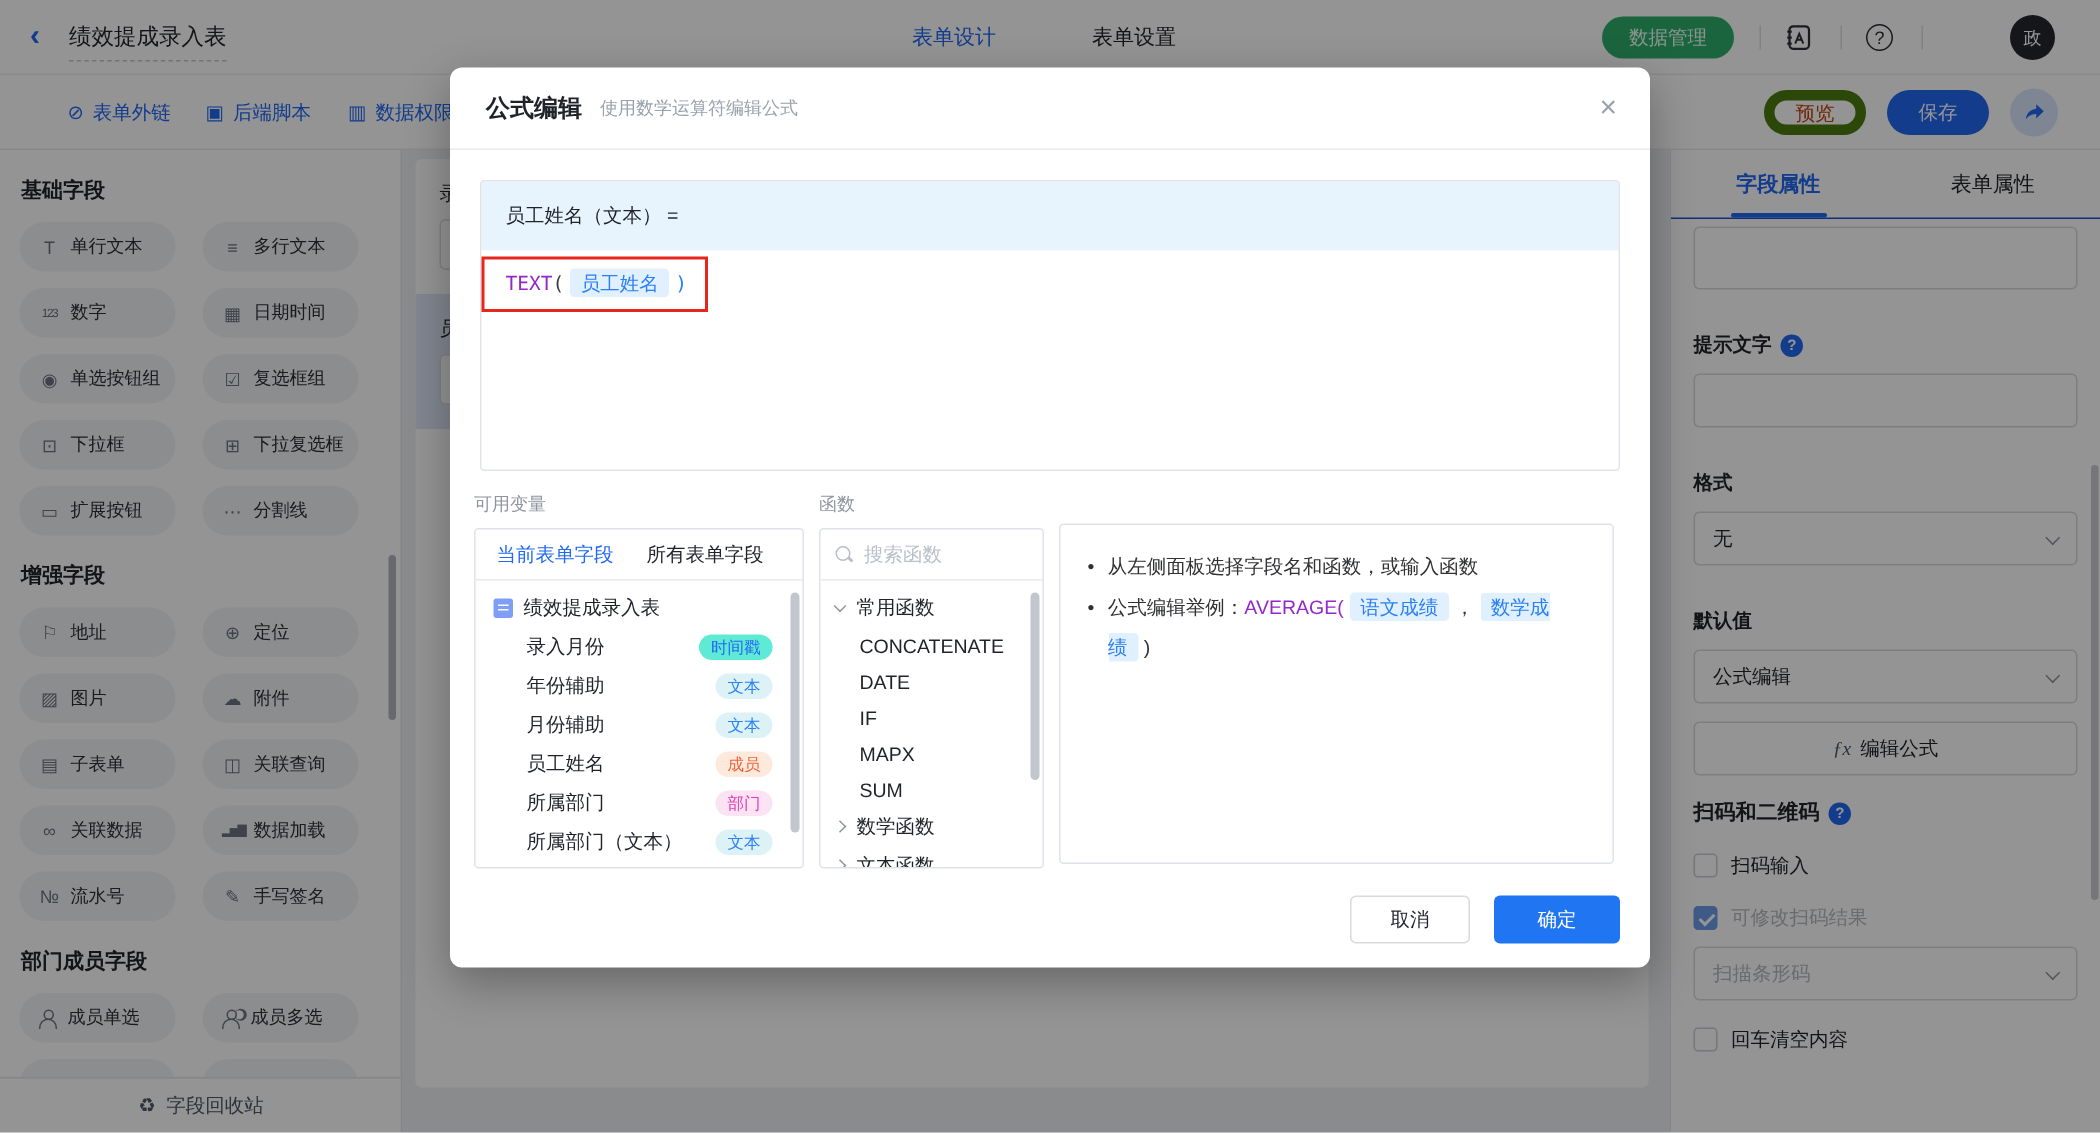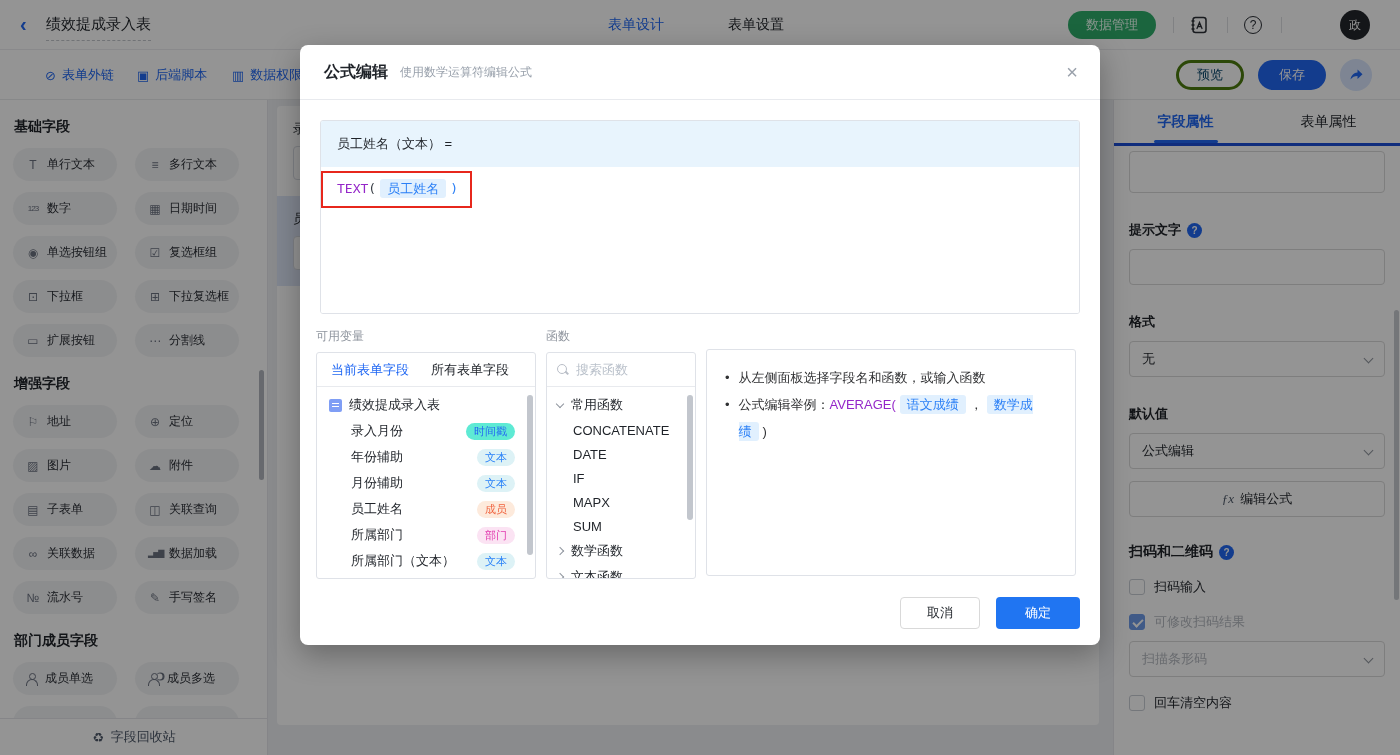--- a/index.html
+++ b/index.html
@@ -17,21 +17,21 @@
   .pill-green { position:absolute; right:244px; top:11px; height:28px; padding:0 18px; background:#2fae6b; color:#eafff3; border:none; border-radius:14px; font-size:13px; line-height:28px; cursor:pointer; }
   .tb-divider { position:absolute; top:17px; width:1px; height:16px; background:#dcdee2; }
   .tb-icon { position:absolute; top:12px; width:26px; height:26px; display:flex; align-items:center; justify-content:center; color:#2b2f36; cursor:pointer; }
   .help-circle { width:18px; height:18px; border:1.5px solid #2b2f36; border-radius:50%; font-size:12px; display:flex; align-items:center; justify-content:center; }
   .avatar { position:absolute; right:30px; top:10px; width:30px; height:30px; background:#23262b; color:#fff; border-radius:50%; font-size:12px; display:flex; align-items:center; justify-content:center; cursor:pointer; }
 
   
   .toolbar { position:absolute; left:0; top:50px; width:100%; height:50px; background:#fff; border-bottom:1px solid #e9eaec; z-index:1; }
   .tool-link { position:absolute; top:16px; display:flex; align-items:center; gap:6px; font-size:13px; color:#2168f3; cursor:pointer; }
   .tool-link .tl-icon { font-size:13px; color:#2168f3; }
-  .btn-preview { position:absolute; right:156px; top:10px; width:68px; height:30px; border:3px solid #4d7c0f; color:#0c4a6e; background:#fff; border-radius:15px; font-size:13px; cursor:pointer; }
+  .btn-preview { position:absolute; right:156px; top:10px; width:68px; height:30px; border:7px solid #4d7c0f; color:#c2410c; background:#fff; border-radius:15px; font-size:13px; cursor:pointer; }
   .btn-save { position:absolute; right:74px; top:10px; width:68px; height:30px; border:none; color:#fff; background:#2168f3; border-radius:15px; font-size:13px; cursor:pointer; }
   .btn-share { position:absolute; right:28px; top:9px; width:32px; height:32px; border:none; border-radius:50%; background:#d9e6fd; cursor:pointer; display:flex; align-items:center; justify-content:center; }
 
   
   .sidebar { position:absolute; left:0; top:100px; bottom:0; width:268px; background:#fff; border-right:1px solid #e5e6eb; overflow:hidden; z-index:1; }
   .sb-section { font-size:14px; font-weight:bold; color:#1f2329; margin:18px 0 4px 14px; }
   .pill-grid { display:grid; grid-template-columns:104px 104px; column-gap:18px; row-gap:11px; padding:8px 0 0 13px; }
   .pill { height:33px; background:#f2f3f5; border-radius:17px; display:flex; align-items:center; padding:0 8px 0 13px; gap:7px; font-size:12px; color:#2b2f36; cursor:grab; white-space:nowrap; }
   .picon { color:#6b7280; font-size:12px; width:14px; text-align:center; flex:none; }
   .picon.sm { font-size:8px; letter-spacing:-1px; }
@@ -47,40 +47,40 @@
   
   .canvas { position:absolute; left:268px; top:100px; bottom:0; right:287px; background:#eef0f3; overflow:hidden; }
   .form-card { position:absolute; left:9px; top:6px; right:14px; bottom:30px; background:#fff; border-radius:4px; }
   .cfield { padding:14px 16px 0; }
   .cfield .clabel { font-size:13px; color:#1f2329; margin-bottom:8px; }
   .cinput { height:34px; background:#fff; border:1px solid #d9dce3; border-radius:4px; }
   .cfield.selected { margin-top:16px; background:#dfe7f8; padding:14px 16px 16px; }
 
   
   .rightpanel { position:absolute; right:0; top:100px; bottom:0; width:287px; background:#fff; border-left:1px solid #e5e6eb; overflow:hidden; z-index:1; }
-  .rp-tabs { display:flex; height:46px; border-bottom:3px solid #1d4ed8;font-family:Liberation Serif, serif; }
+  .rp-tabs { display:flex; height:46px; border-bottom:1px solid #1d4ed8; }
   .rp-tab { flex:1; text-align:center; line-height:44px; font-size:14px; color:#1f2329; cursor:pointer; }
   .rp-tab.active { color:#2168f3; font-weight:bold; position:relative; }
   .rp-tab.active::after { content:""; position:absolute; left:50%; bottom:0; transform:translateX(-50%); width:64px; height:3px; background:#2168f3; border-radius:2px; }
   .rp-body { padding:0 15px; }
   .rp-input { width:100%; height:42px; border:1px solid #d9d9d9; border-radius:4px; background:#fff; margin-top:5px; outline:none; font-size:13px; padding:0 10px; color:#1f2329; }
   .rp-label { margin-top:28px; font-size:13px; font-weight:bold; color:#1f2329; display:flex; align-items:center; gap:6px; }
   .q-icon { width:15px; height:15px; border-radius:50%; background:#2168f3; color:#fff; font-size:10px; display:inline-flex; align-items:center; justify-content:center; }
   .rp-input2 { width:100%; height:36px; border:1px solid #d9d9d9; border-radius:4px; background:#fff; margin-top:10px; outline:none; font-size:13px; padding:0 10px; }
   .rp-select { position:relative; width:100%; height:36px; border:1px solid #d9d9d9; border-radius:4px; background:#fff; margin-top:10px; font-size:13px; color:#1f2329; display:flex; align-items:center; padding:0 12px; cursor:pointer; }
   .rp-select.disabled { color:#b4b8bf; cursor:default; }
   .chev { position:absolute; right:12px; top:13px; width:7px; height:7px; border-right:1.5px solid #8f959e; border-bottom:1.5px solid #8f959e; transform:rotate(45deg); }
   .rp-btn { width:100%; height:36px; border:1px solid #d9d9d9; border-radius:4px; background:#fff; margin-top:12px; font-size:13px; color:#1f2329; cursor:pointer; }
   .fx { font-style:italic; font-family:"Liberation Serif","DejaVu Serif",serif; color:#4e5969; margin-right:6px; }
   .cb-row { display:flex; align-items:center; gap:9px; margin-top:17px; font-size:13px; color:#1f2329; cursor:pointer; }
   .cb-row.disabled { color:#b4b8bf; cursor:default; }
   .cbox { width:16px; height:16px; border:1px solid #c9cdd4; border-radius:3px; background:#fff; flex:none; position:relative; }
   .cbox.checked { background:#6e9be8; border-color:#6e9be8; }
   .cbox.checked::after { content:""; position:absolute; left:3px; top:4px; width:8px; height:4px; border-left:2px solid #fff; border-bottom:2px solid #fff; transform:rotate(-45deg); }
-  .rp-section { margin-top:26px; font-size:14px; font-weight:bold; color:#1f2329; display:flex; align-items:center; gap:6px; }
+  .rp-section { margin-top:16px; font-size:14px; font-weight:bold; color:#1f2329; display:flex; align-items:center; gap:6px; }
   .rp-thumb { position:absolute; right:1px; top:210px; width:5px; height:290px; background:#c9ccd1; border-radius:3px; }
 
   
   .dim { position:absolute; inset:0; background:rgba(0,0,0,0.42); z-index:5; }
 
   
   .modal { position:absolute; left:300px; top:45px; width:800px; height:600px; background:#fff; border-radius:8px; box-shadow:0 10px 30px rgba(0,0,0,.3); z-index:10; }
   .m-header { height:55px; display:flex; align-items:center; padding:0 24px; border-bottom:1px solid #e8eaee; }
   .m-title { font-size:16px; font-weight:bold; color:#1f2329; }
   .m-sub { font-size:12px; color:#98a0ab; margin-left:12px; }

